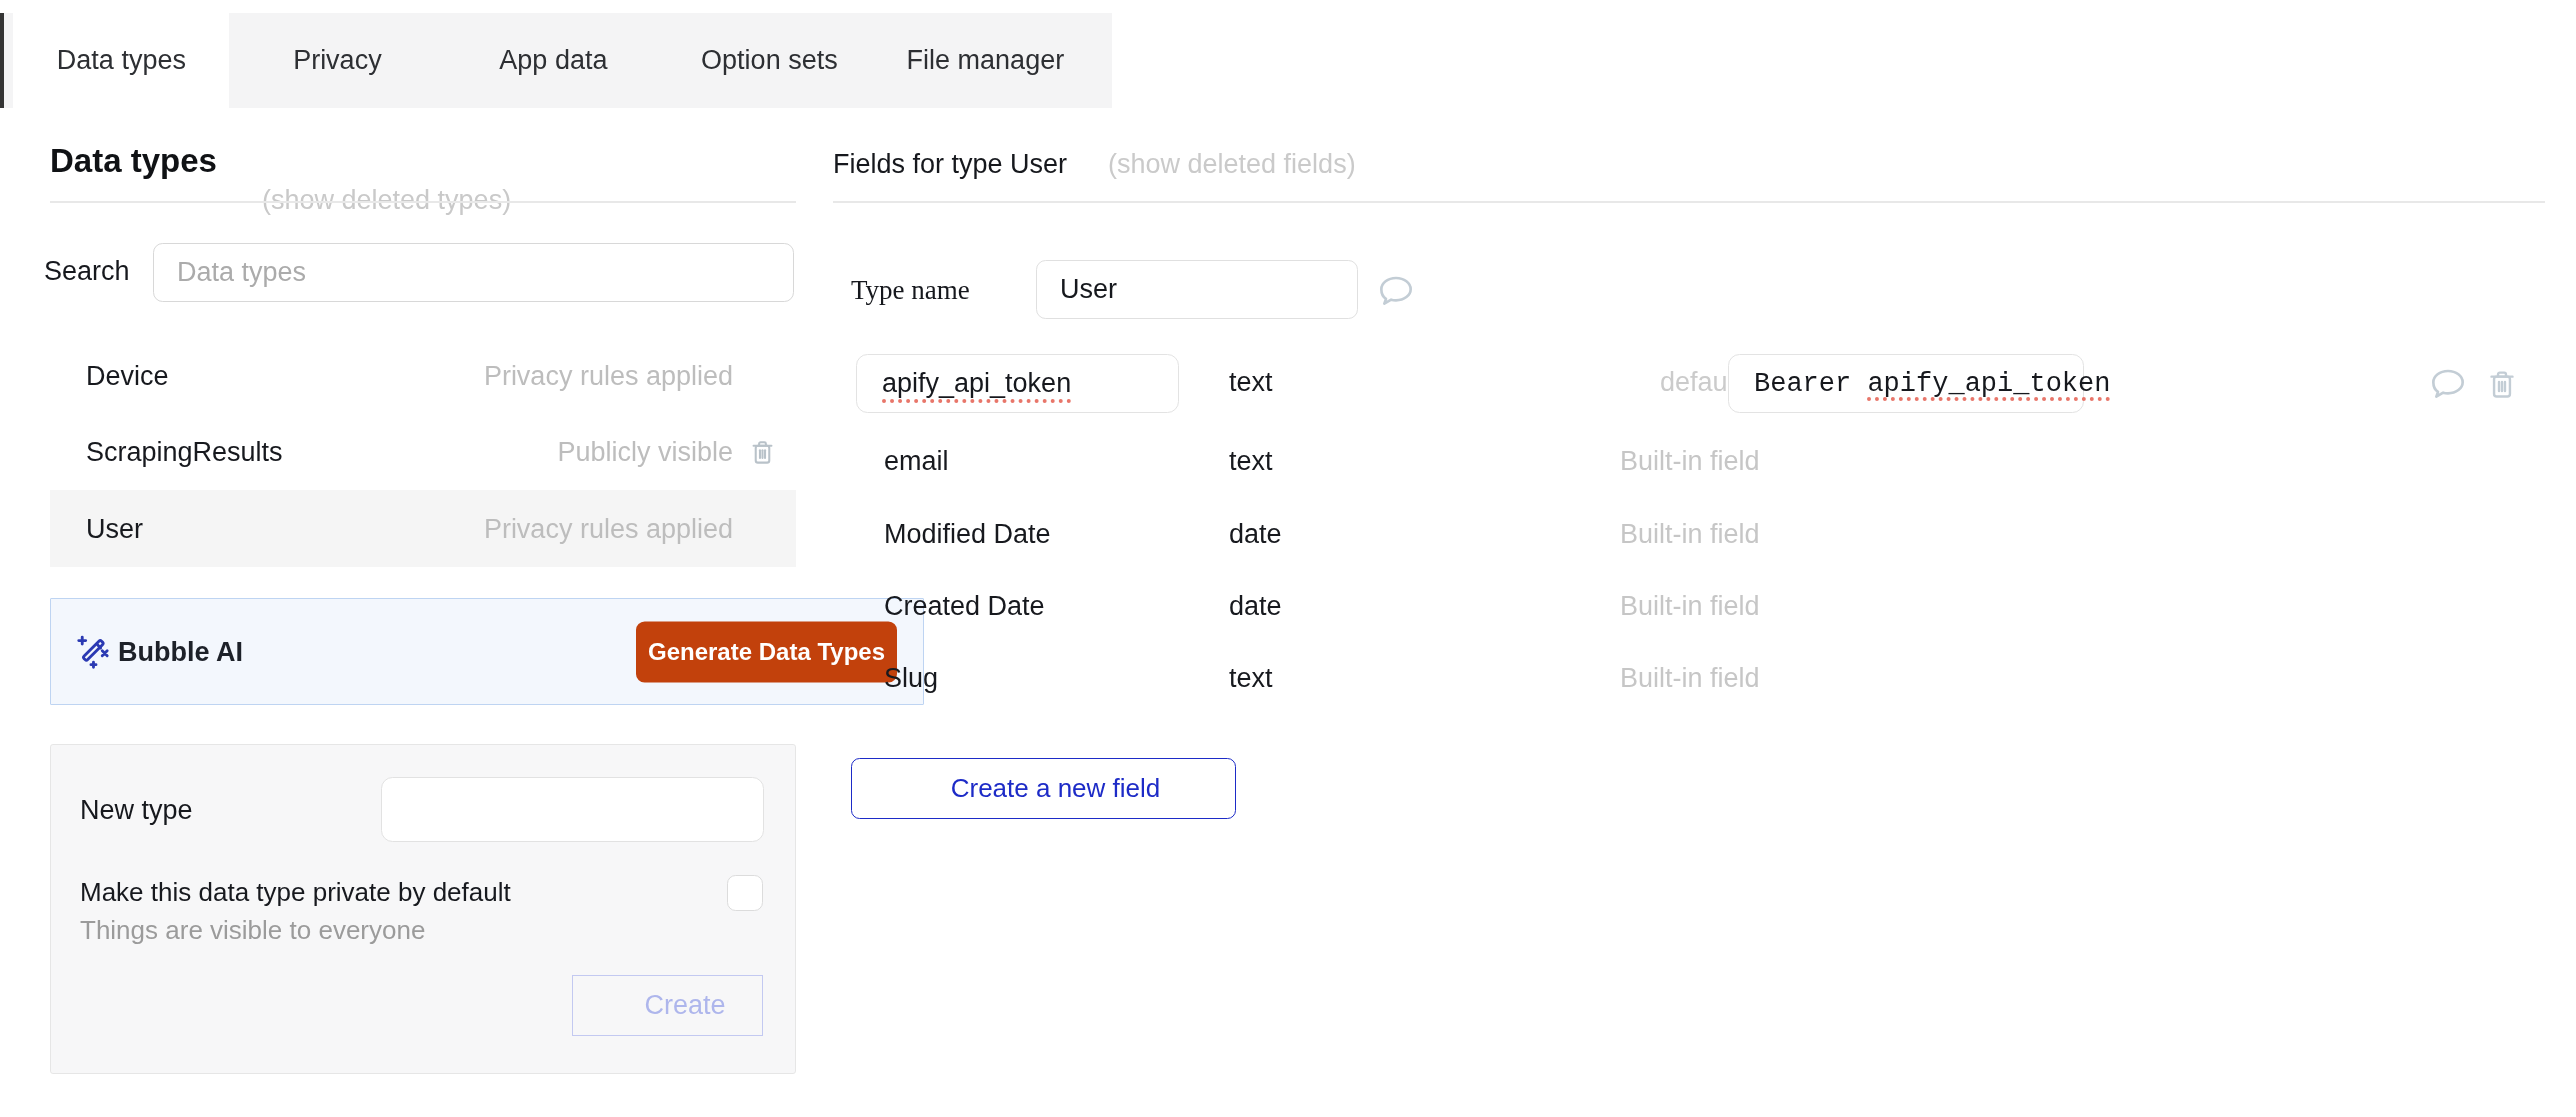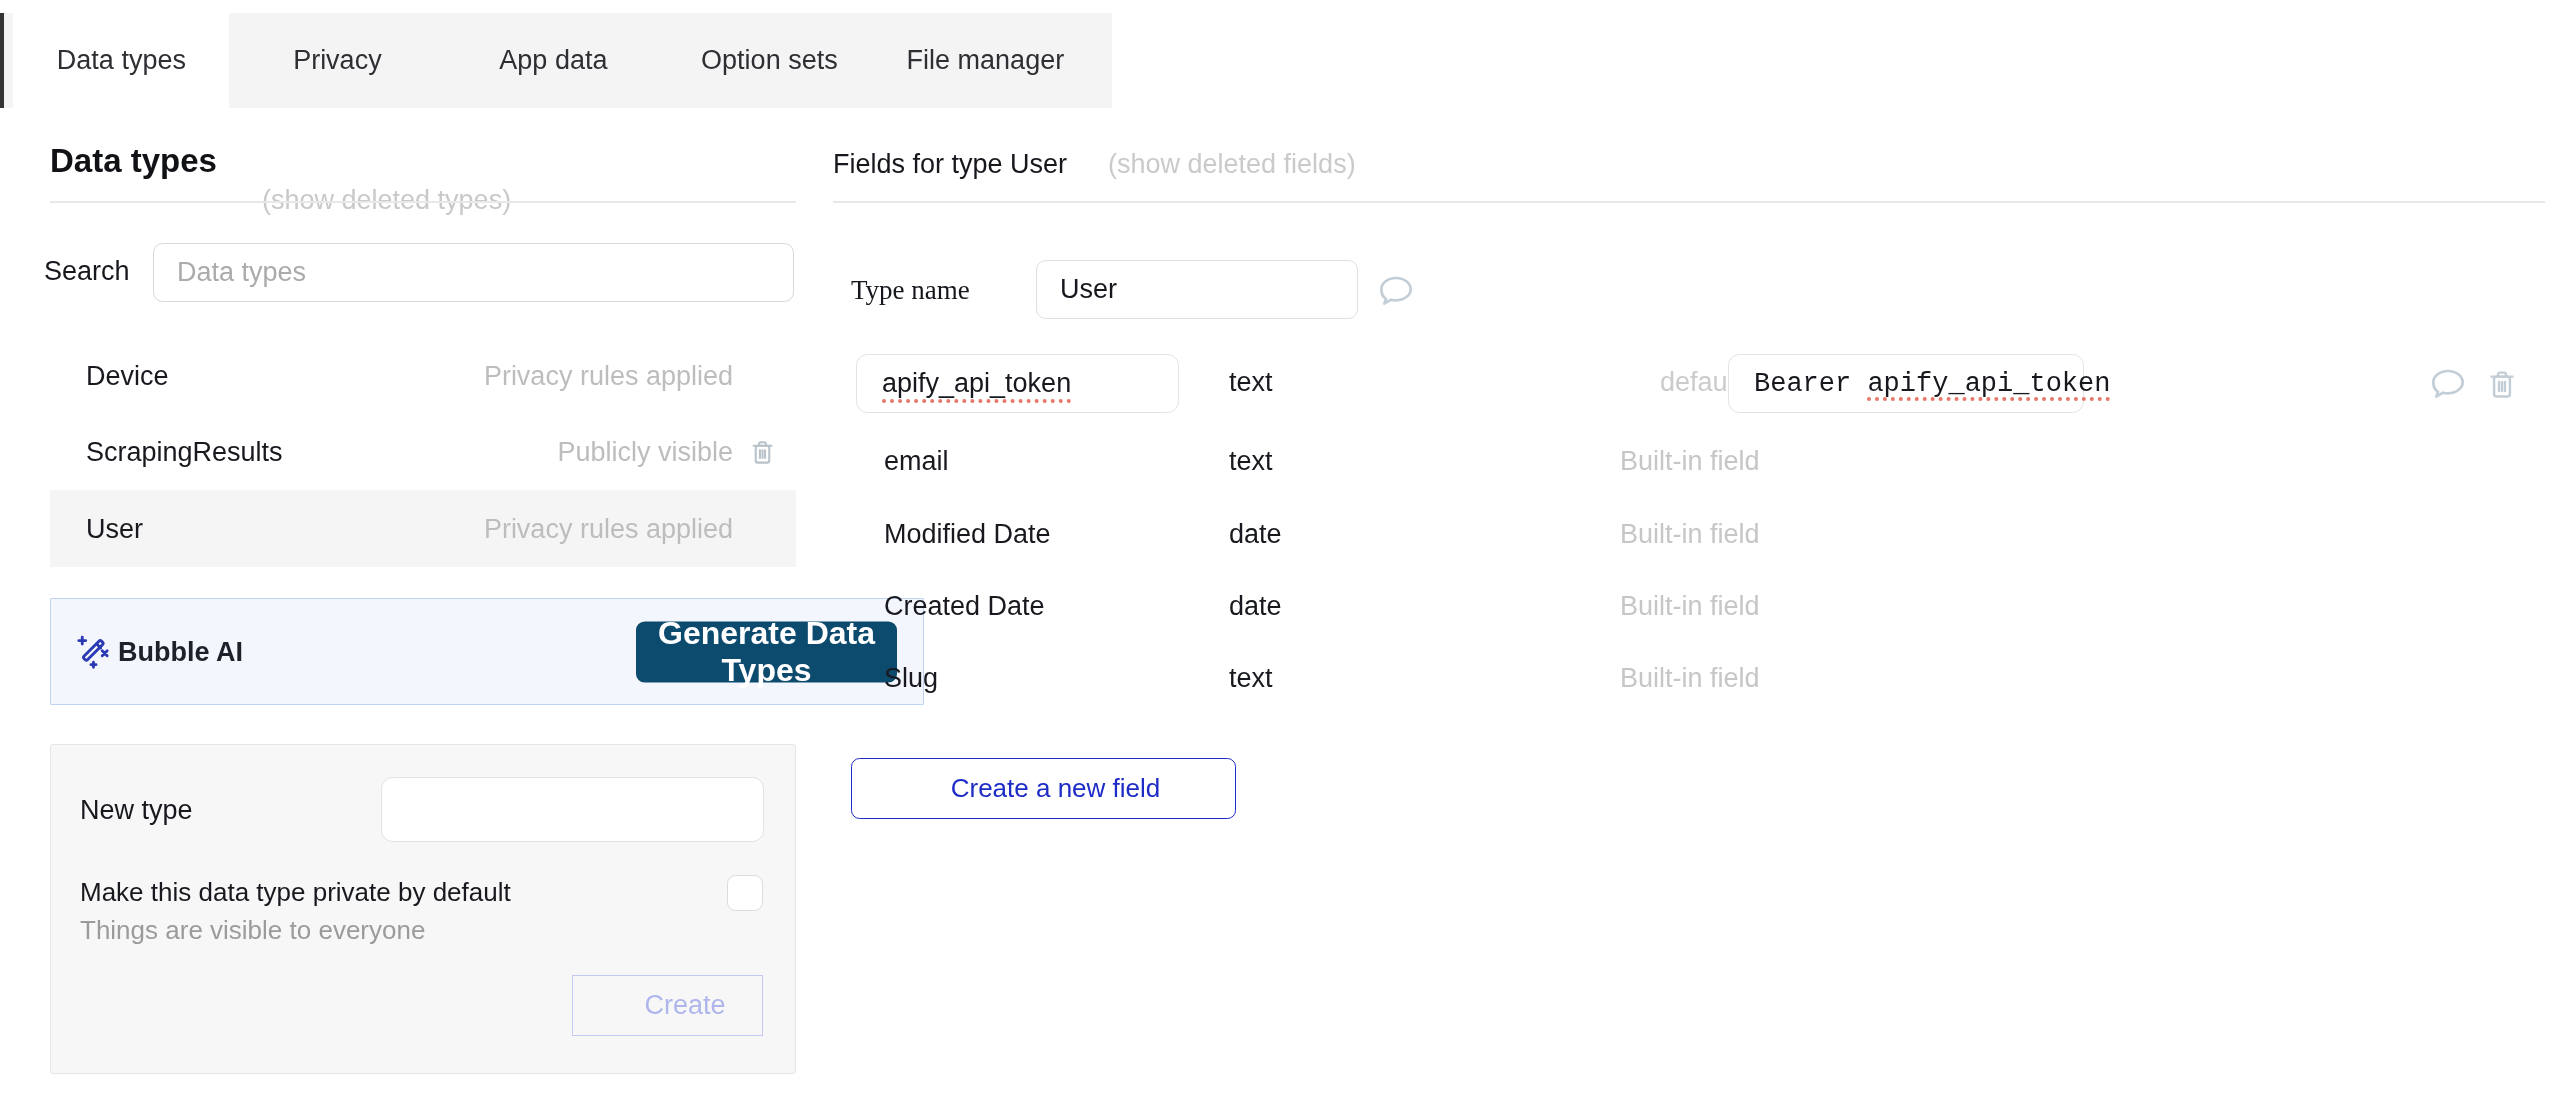--- a/index.html
+++ b/index.html
@@ -29,21 +29,21 @@
   .type-row.selected{background:#f5f5f5;}
   .type-name{position:absolute;left:36px;top:50%;transform:translateY(-50%);font-size:27px;color:#17191e;}
   .type-status{position:absolute;right:63px;top:50%;transform:translateY(-50%);font-size:27px;color:#bdbdbd;white-space:nowrap;}
   .type-trash{position:absolute;right:19px;top:50%;transform:translateY(-50%);width:29px;height:33px;color:#b9c2c9;cursor:pointer;}
   
   .ai-card{position:absolute;left:50px;top:598px;width:874px;height:107px;box-sizing:border-box;
     background:#f3f7fd;border:1.9px solid #bed4f2;border-radius:1px;}
   .ai-wand{position:absolute;left:23px;top:50%;transform:translateY(-50%);width:38px;height:38px;color:#2b3ab3;}
   .ai-label{position:absolute;left:67px;top:50%;transform:translateY(-50%);font-size:27px;font-weight:600;color:#1d2129;}
   .ai-btn{position:absolute;right:26px;top:50%;transform:translateY(-50%);width:261px;height:61px;
-    background:#0c4a6e;border:none;border-radius:8.6px;color:#fff;font-size:32px;font-weight:700;
+    background:#c2410c;border:none;border-radius:8.6px;color:#fff;font-size:24px;font-weight:700;
     display:flex;align-items:center;justify-content:center;cursor:pointer;font-family:inherit;}
   
   .nt-card{position:absolute;left:50px;top:744px;width:746px;height:330px;box-sizing:border-box;
     background:#f7f7f8;border:1.9px solid #e6e6e6;border-radius:2.9px;}
   .nt-label{position:absolute;left:29px;top:50px;font-size:27px;color:#16181d;}
   .nt-input{position:absolute;left:330px;top:32px;width:383px;height:65px;box-sizing:border-box;
     background:#fff;border:1.9px solid #e2e2e2;border-radius:11.5px;font-size:27px;font-family:inherit;
     padding:0 21px;outline:none;color:#16181d;}
   .nt-check-label{position:absolute;left:29px;top:132px;font-size:26px;color:#17191e;}
   .nt-helper{position:absolute;left:29px;top:170px;font-size:26px;color:#9b9b9b;}

